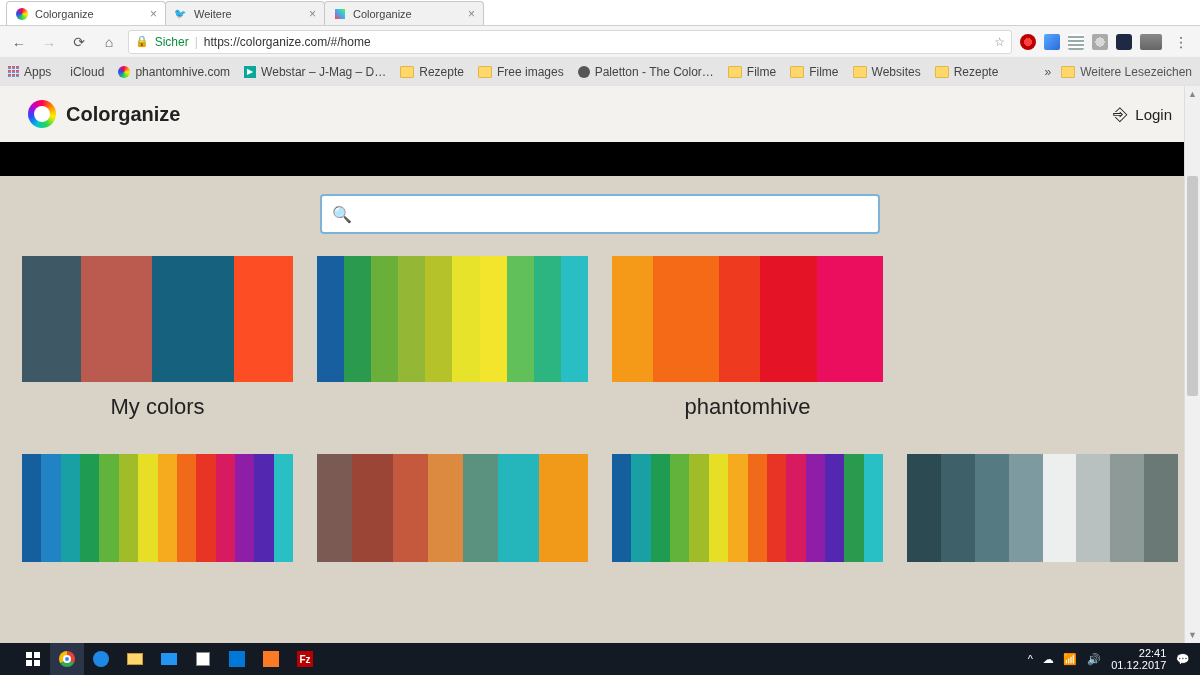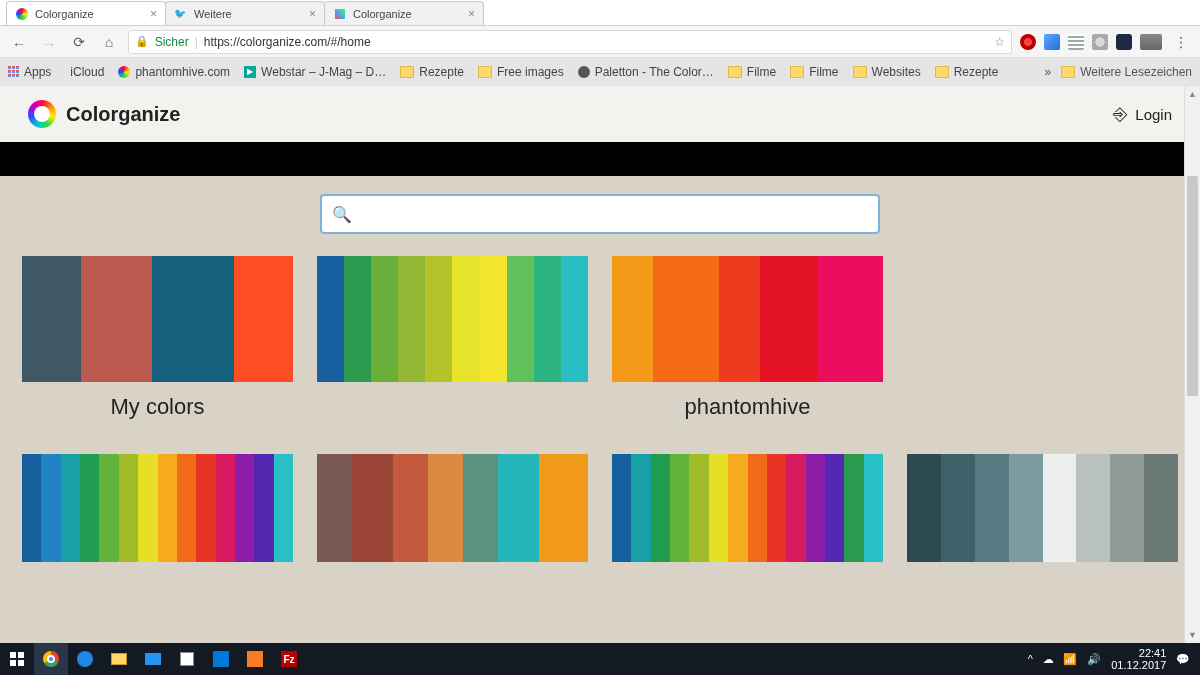--- a/index.html
+++ b/index.html
@@ -41,21 +41,21 @@
   .searchbox { width:560px; height:40px; background:#fff; border:2px solid #7fb2d9; border-radius:4px; display:flex; align-items:center; padding:0 10px; gap:8px;}
   .searchbox .mag { color:#888; font-size:16px;}
   .searchbox input { flex:1; border:none; outline:none; font-size:14px; height:100%; }
   .grid { display:grid; grid-template-columns:repeat(4,1fr); gap:24px 24px;}
   .card {}
   .swatch { height:126px; display:flex; overflow:hidden;}
   .swatch > div { flex:1; }
   .caption { text-align:center; font-size:22px; margin-top:12px; color:#222;}
   .row2 .swatch{height:108px;}
   
-  .taskbar { height:32px; background:#131a24; display:flex; align-items:center; color:#fff; font-size:11px; }
+  .taskbar { height:32px; background:#131a24; display:flex; align-items:center; color:#fff; font-size:11px;padding-left:16px; }
   .taskbar .ticon { width:34px; height:32px; display:flex; align-items:center; justify-content:center;}
   .taskbar .ticon.active { background:#2a3648;}
   .tray { margin-left:auto; display:flex; align-items:center; gap:10px; padding:0 10px;}
   .clock { text-align:right; line-height:1.1; font-size:11px;}
   .scrollbar { position:absolute; right:0; top:86px; bottom:32px; width:16px; background:#f0f0f0; border-left:1px solid #ddd;}
   .scrollbar .thumb{position:absolute; left:2px; right:2px; top:90px; height:220px; background:#c8c8c8; border-radius:2px;}
   .scrollbar .arr{position:absolute; left:0; right:0; height:16px; display:flex; align-items:center; justify-content:center; color:#888; font-size:9px;}
   .scrollbar .up{top:0;} .scrollbar .dn{bottom:0;}
   .wrap{position:relative; width:1200px; height:675px;}
 </style>

